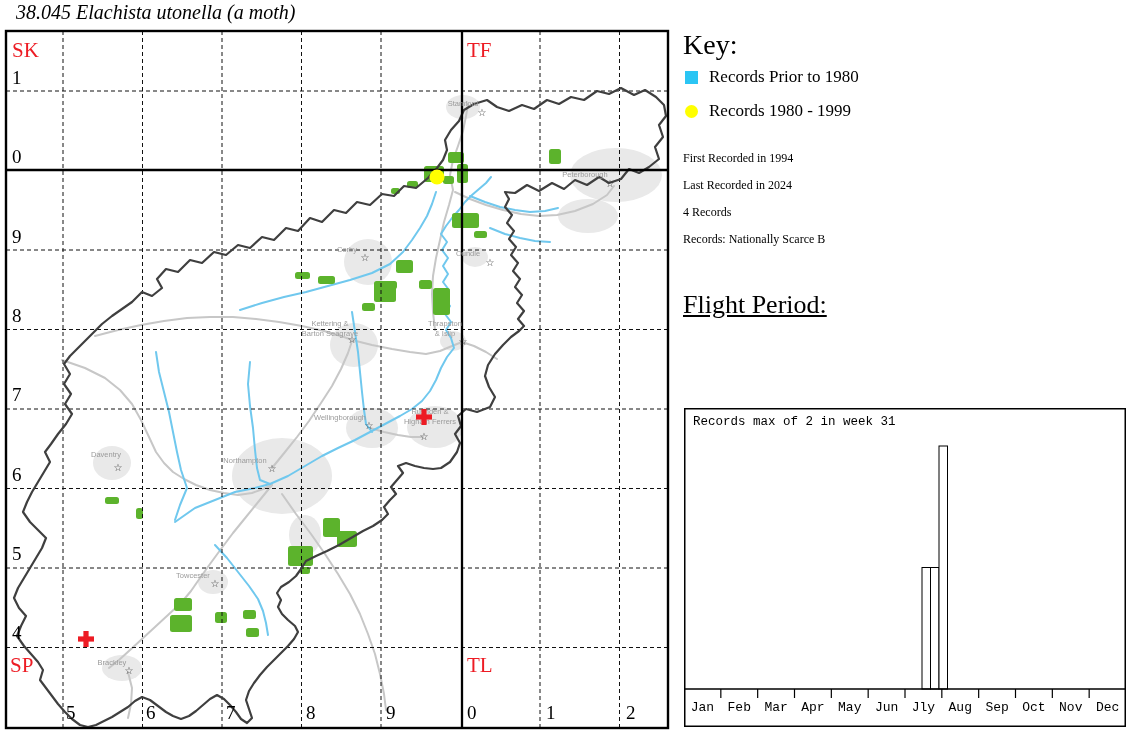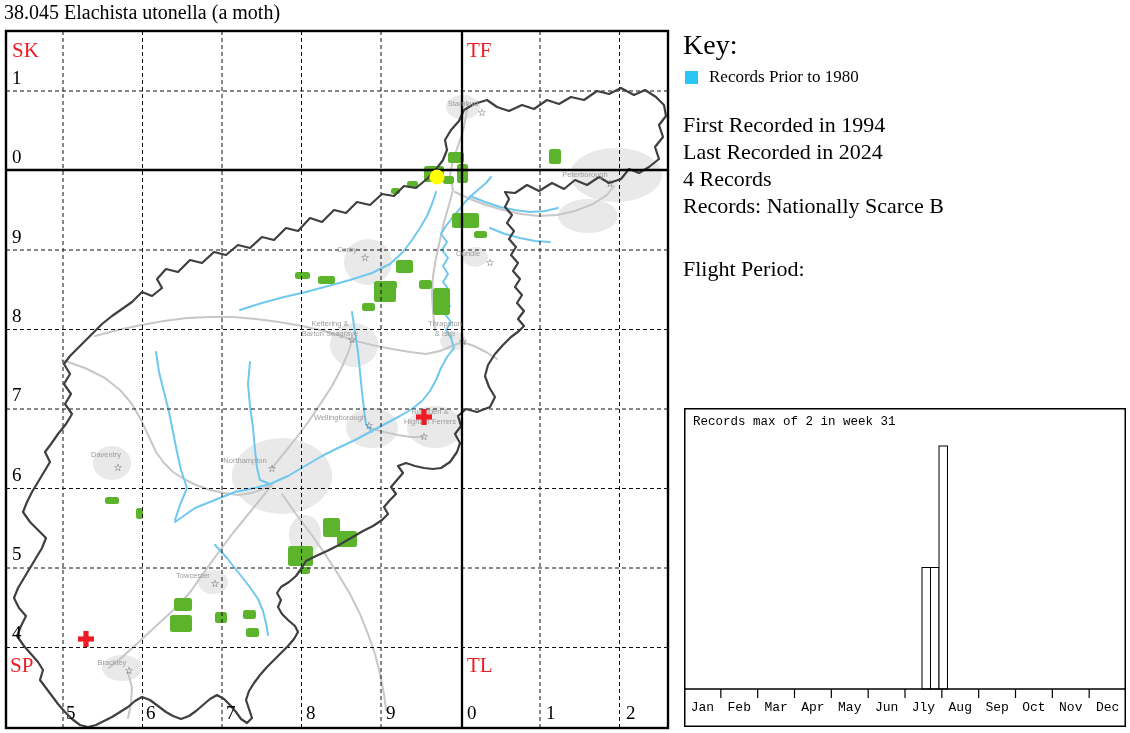--- a/index.html
+++ b/index.html
@@ -1,33 +1,33 @@
 <!DOCTYPE html>
 <html><head>
 <meta charset="utf-8">
 <style>
   html,body{margin:0;padding:0;}
   body{
     width:1130px;height:733px;position:relative;background:#ffffff;
     font-family:"Liberation Serif",serif;color:#000;overflow:hidden;
   }
   .abs{position:absolute;}
-  #page-title{left:4px;top:1px;font-size:20px;white-space:nowrap;}
+  #page-title{left:16px;top:1px;font-size:20px;white-space:nowrap;font-style:italic;}
   #map-svg{left:0;top:0;}
   #right-panel{left:683px;top:30px;width:447px;}
   .panel-heading{font-size:28px;line-height:1.05;margin:0 16px 8px 0;}
-  #flight-heading{font-size:22px;}
+  #flight-heading{font-size:26px;text-decoration:underline;}
   .key-row{display:flex;align-items:center;gap:11px;margin:0 8px 14px 2px;font-size:17px;}
   .sw{width:13px;height:13px;flex:0 0 auto;}
   .sw-circle{border-radius:50%;}
   .sw-plus{width:15px;height:15px;background:
     linear-gradient(var(--mk,#ed1c24),var(--mk,#ed1c24)) center/100% 34% no-repeat,
     linear-gradient(var(--mk,#ed1c24),var(--mk,#ed1c24)) center/34% 100% no-repeat;}
   #useful-block{margin-top:24px;}
-  .useful-line{font-size:22px;line-height:27px;}
+  .useful-line{font-size:12px;line-height:27px;}
   #flight-block{margin-top:38px;}
   #chart-wrap{left:684px;top:408px;width:442px;height:319px;}
 </style>
 </head>
 <body>
 
 <div id="page-title" class="abs">38.045 Elachista utonella (a moth)</div>
 
 <svg id="map-svg" class="abs" width="672" height="733" viewBox="0 0 672 733">
     <defs>
@@ -174,20 +174,24 @@
   </svg>
 
 <div id="right-panel" class="abs">
 
   <div>
     <div class="panel-heading">Key:</div>
     <div class="key-row">
       <span class="sw" style="background:#2bc5f4;"></span>
       <span>Records Prior to 1980</span>
     </div>
+    <div class="key-row">
+      <span class="sw sw-circle" style="background:#ffff00;"></span>
+      <span>Records 1980 - 1999</span>
+    </div>
   </div>
 
   <div id="useful-block">
     <div class="useful-line">First Recorded in 1994</div>
     <div class="useful-line">Last Recorded in 2024</div>
     <div class="useful-line">4 Records</div>
     <div class="useful-line">Records: Nationally Scarce B</div>
   </div>
 
   <div id="flight-block">

